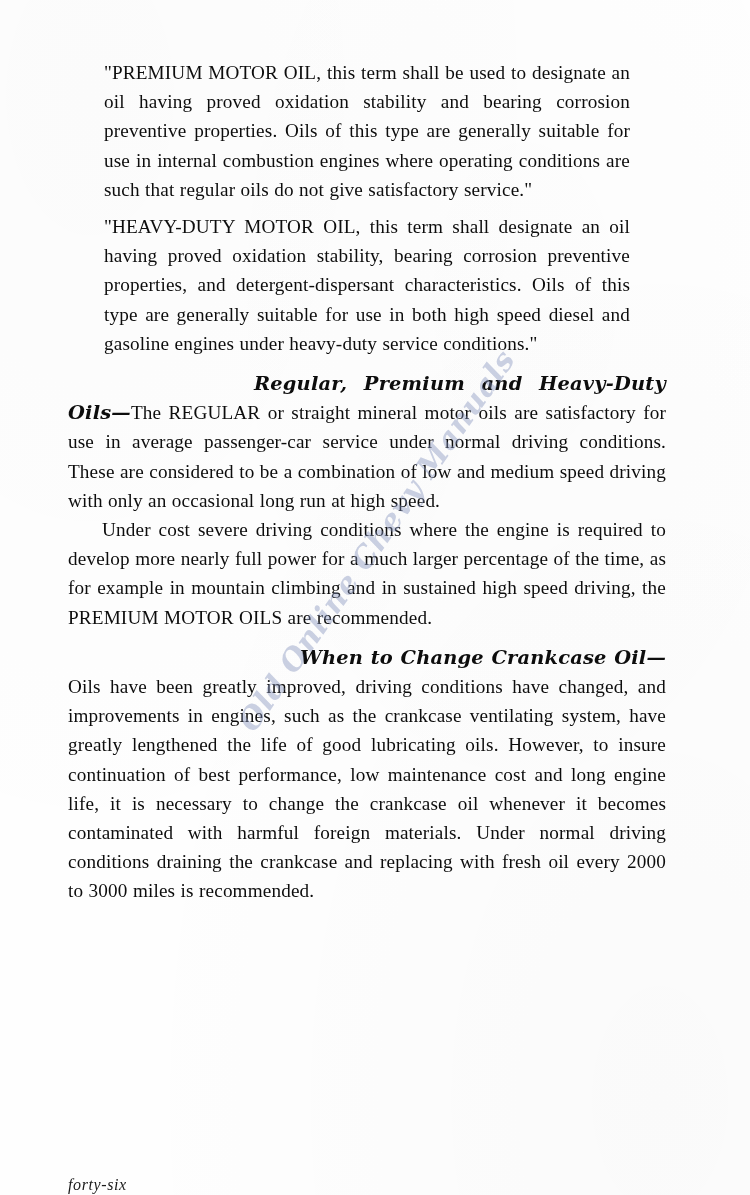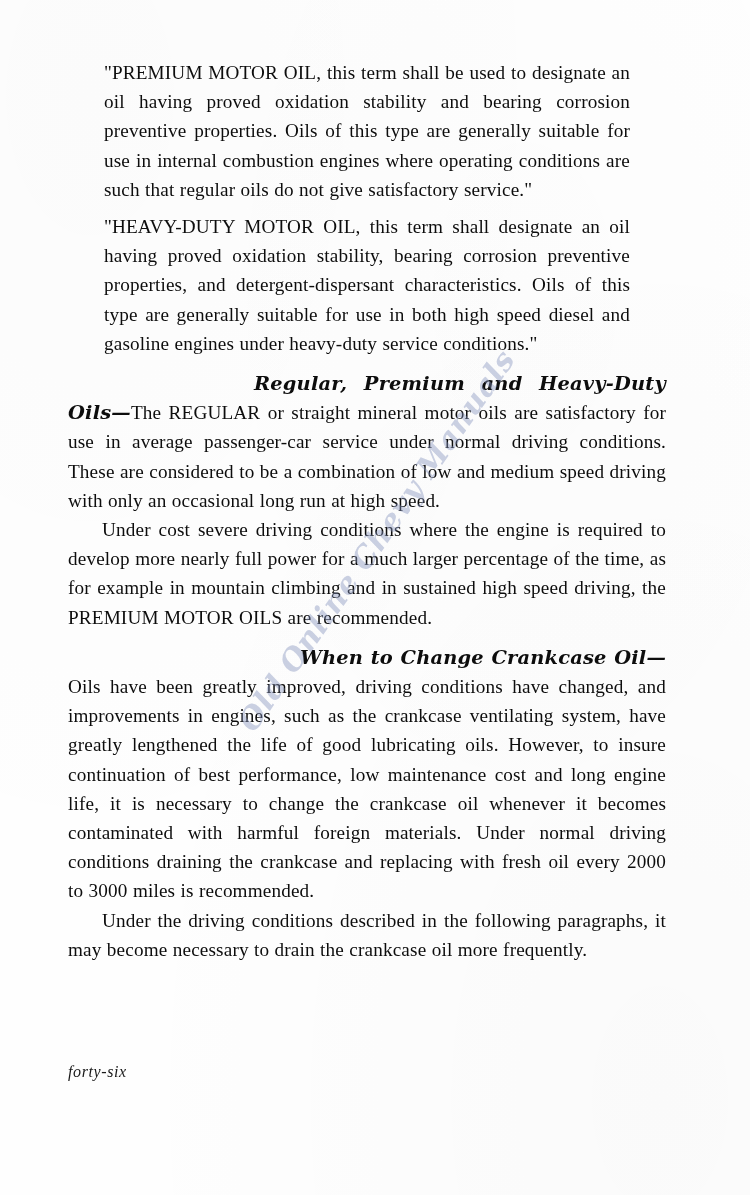--- a/index.html
+++ b/index.html
@@ -104,21 +104,21 @@
 
   
   .head-par {
     text-indent: 0;
   }
 
   
   #folio {
     position: absolute;
     left: 68px;
-    top: 1063px;
+    top: 1176px;
     font-family: "Liberation Serif", "DejaVu Serif", serif;
     font-style: italic;
     font-size: 16px;
     letter-spacing: 0.6px;
     color: #1a1a1a;
     z-index: 2;
   }
 
   
   .column, #folio {
@@ -145,19 +145,18 @@
 
     <p class="body-par head-par" style="text-indent: 186px;"><span class="runhead">Regular, Premium and Heavy-Duty Oils</span><span class="runhead">—</span><span>The REGULAR or straight mineral motor oils are satisfactory for use in average passenger-car service under normal driving conditions. These are considered to be a combination of low and medium speed driving with only an occasional long run at high speed.</span></p>
 
     <p class="body-par">Under cost severe driving conditions where the engine is required to develop more nearly full power for a much larger percentage of the time, as for example in mountain climbing and in sustained high speed driving, the PREMIUM MOTOR OILS are recommended.</p>
 
 
     <div class="gap-sec"></div>
 
     <p class="body-par head-par" style="text-indent: 232px;"><span class="runhead">When to Change Crankcase Oil</span><span class="runhead">—</span><span>Oils have been greatly improved, driving conditions have changed, and improvements in engines, such as the crankcase ventilating system, have greatly lengthened the life of good lubricating oils. However, to insure continuation of best performance, low maintenance cost and long engine life, it is necessary to change the crankcase oil whenever it becomes contaminated with harmful foreign materials. Under normal driving conditions draining the crankcase and replacing with fresh oil every 2000 to 3000 miles is recommended.</span></p>
 
-    <p class="body-par">Under the driving conditions described in the following paragraphs, it may become necessary to drain the crankcase oil more frequently.</p>
 
   </div>
 
   <div id="folio">forty-six</div>
 
 </div>
 
 </body></html>

